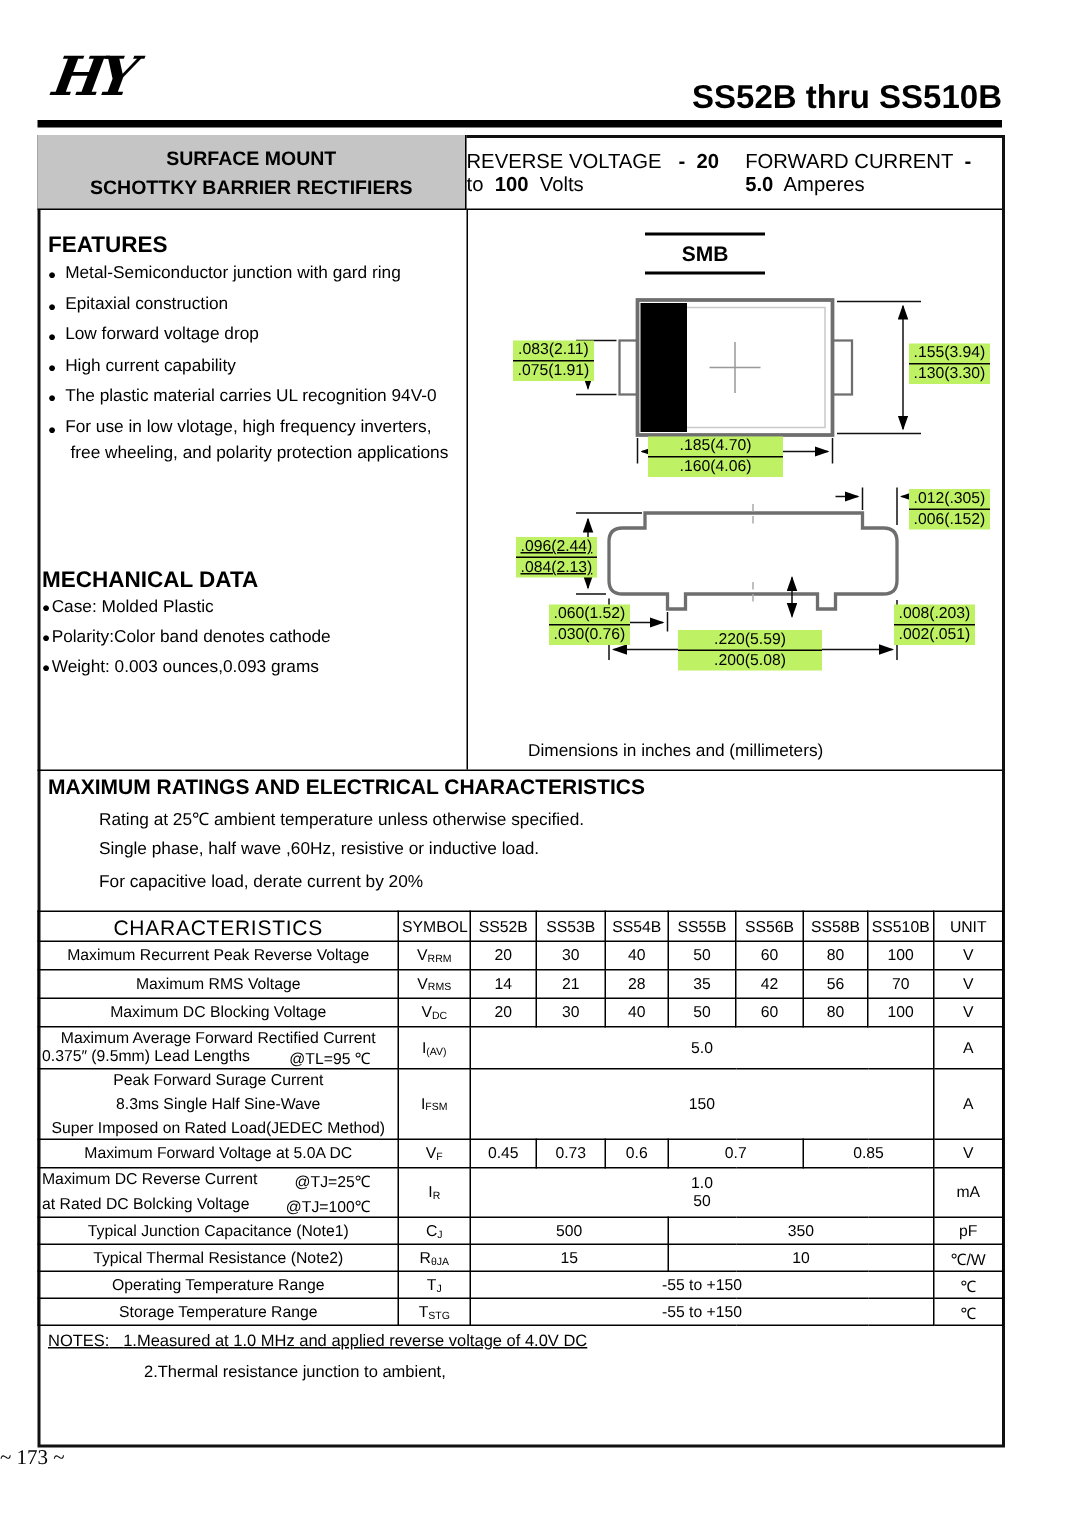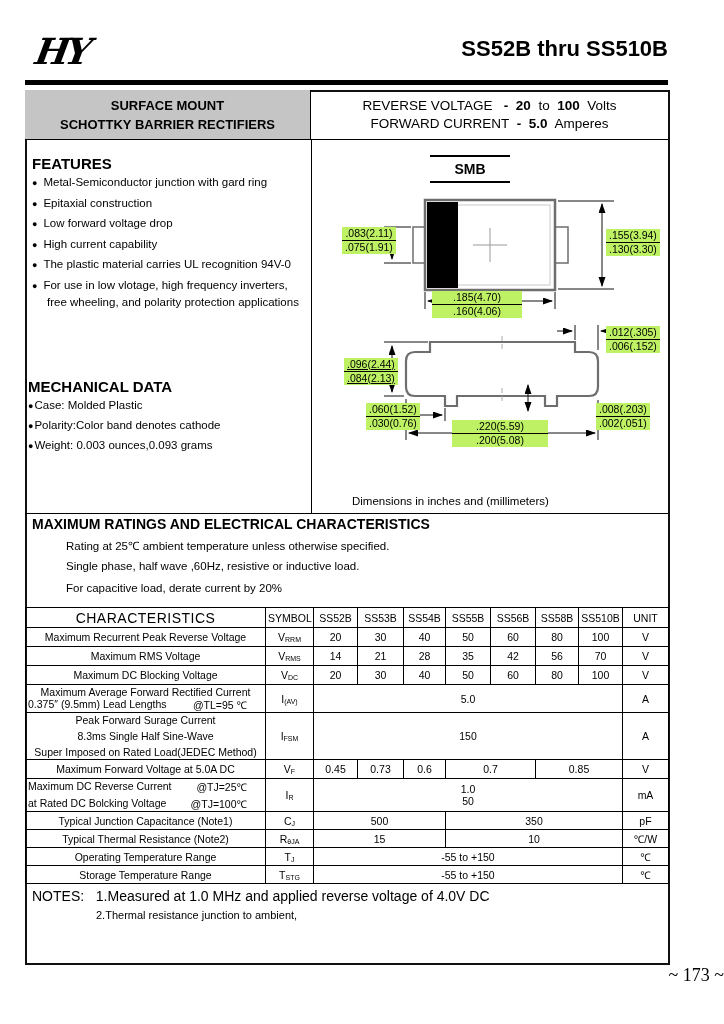--- a/index.html
+++ b/index.html
@@ -2,30 +2,30 @@
 <html><head>
 <meta charset="utf-8">
 <style>
   html,body{margin:0;padding:0;background:#fff;}
   .page{position:relative;width:724px;height:1024px;background:#fff;overflow:hidden;
         font-family:"Liberation Sans",sans-serif;color:#000;}
   .abs{position:absolute;}
 
   .logo{left:36px;top:30px;font-family:"DejaVu Serif",serif;font-style:italic;font-weight:bold;
         font-size:36px;letter-spacing:-4px;transform:skewX(-10deg);}
-  .doc-title{left:300px;top:36px;width:368px;text-align:right;font-size:22px;font-weight:bold;}
+  .doc-title{left:300px;top:52px;width:368px;text-align:right;font-size:22px;font-weight:bold;}
   .top-rule{left:25px;top:80px;width:643px;height:5px;background:#000;}
 
   .main-box{left:25px;top:90px;width:641px;height:871px;border:2px solid #111;}
   .gray-cell{left:25px;top:90px;width:286px;height:50px;background:#c5c5c5;
              border-right:1.5px solid #000;border-bottom:1.5px solid #000;box-sizing:border-box;
              display:flex;flex-direction:column;justify-content:center;align-items:center;gap:4px;}
   .gray-cell div{font-size:13px;font-weight:bold;}
   .spec-cell{left:311px;top:90px;width:357px;height:50px;border-bottom:1.5px solid #000;box-sizing:border-box;
-             display:flex;flex-direction:column;justify-content:center;align-items:center;gap:3px;font-size:13.5px;}
+             display:flex;flex-direction:row;justify-content:center;align-items:center;gap:3px;font-size:13.5px;}
   .spec-cell b{font-weight:bold;}
   .v-divider{left:311px;top:140px;width:0;height:373px;border-left:1.5px solid #000;}
   .h-divider{left:25px;top:513px;width:643px;height:0;border-top:1.5px solid #000;}
 
   .features-h,.mech-h{font-size:15px;font-weight:bold;}
   .feat-list{left:32px;top:176px;width:272px;font-size:11.5px;}
   .feat-item{margin-bottom:6.5px;display:flex;align-items:flex-start;}
   .feat-item .blt{font-size:9px;margin-right:6px;line-height:14px;}
   .feat-cont{padding-left:15px;margin-top:-3px;}
   .mech-list{left:28px;top:399px;width:278px;font-size:11.5px;}
@@ -45,23 +45,23 @@
   table.spec{position:absolute;left:25px;top:607px;width:643px;border-collapse:collapse;table-layout:fixed;
              font-size:10.5px;}
   table.spec td,table.spec th{border:1px solid #000;padding:0 2px;text-align:center;vertical-align:middle;
              overflow:hidden;font-weight:normal;}
   table.spec th.chr{font-size:14px;font-weight:normal;letter-spacing:0.5px;}
   td.nm{text-align:left;padding-left:5px;}
   .nmflex{display:flex;justify-content:space-between;padding-right:16px;}
   sub.ss{font-size:7px;vertical-align:-1px;letter-spacing:0;}
   .h20{height:20px;} .h19{height:19px;} .h28{height:28px;} .h47{height:47px;} .h33{height:33px;} .h18{height:18px;}
 
-  .notes{left:32px;top:888px;font-size:14px;}
+  .notes{left:32px;top:888px;font-size:11px;text-decoration:underline;}
   .notes2{left:96px;top:909px;font-size:11px;}
-  .footer{left:0;top:965px;width:724px;text-align:right;font-family:"Liberation Serif",serif;font-size:18px;}
+  .footer{left:0;top:965px;width:724px;text-align:left;font-family:"Liberation Serif",serif;font-size:14px;}
 </style>
 </head>
 <body>
 
 <div class="page">
 
   <div class="abs logo">HY</div>
   <div class="abs doc-title">SS52B thru SS510B</div>
   <div class="abs top-rule"></div>
 

